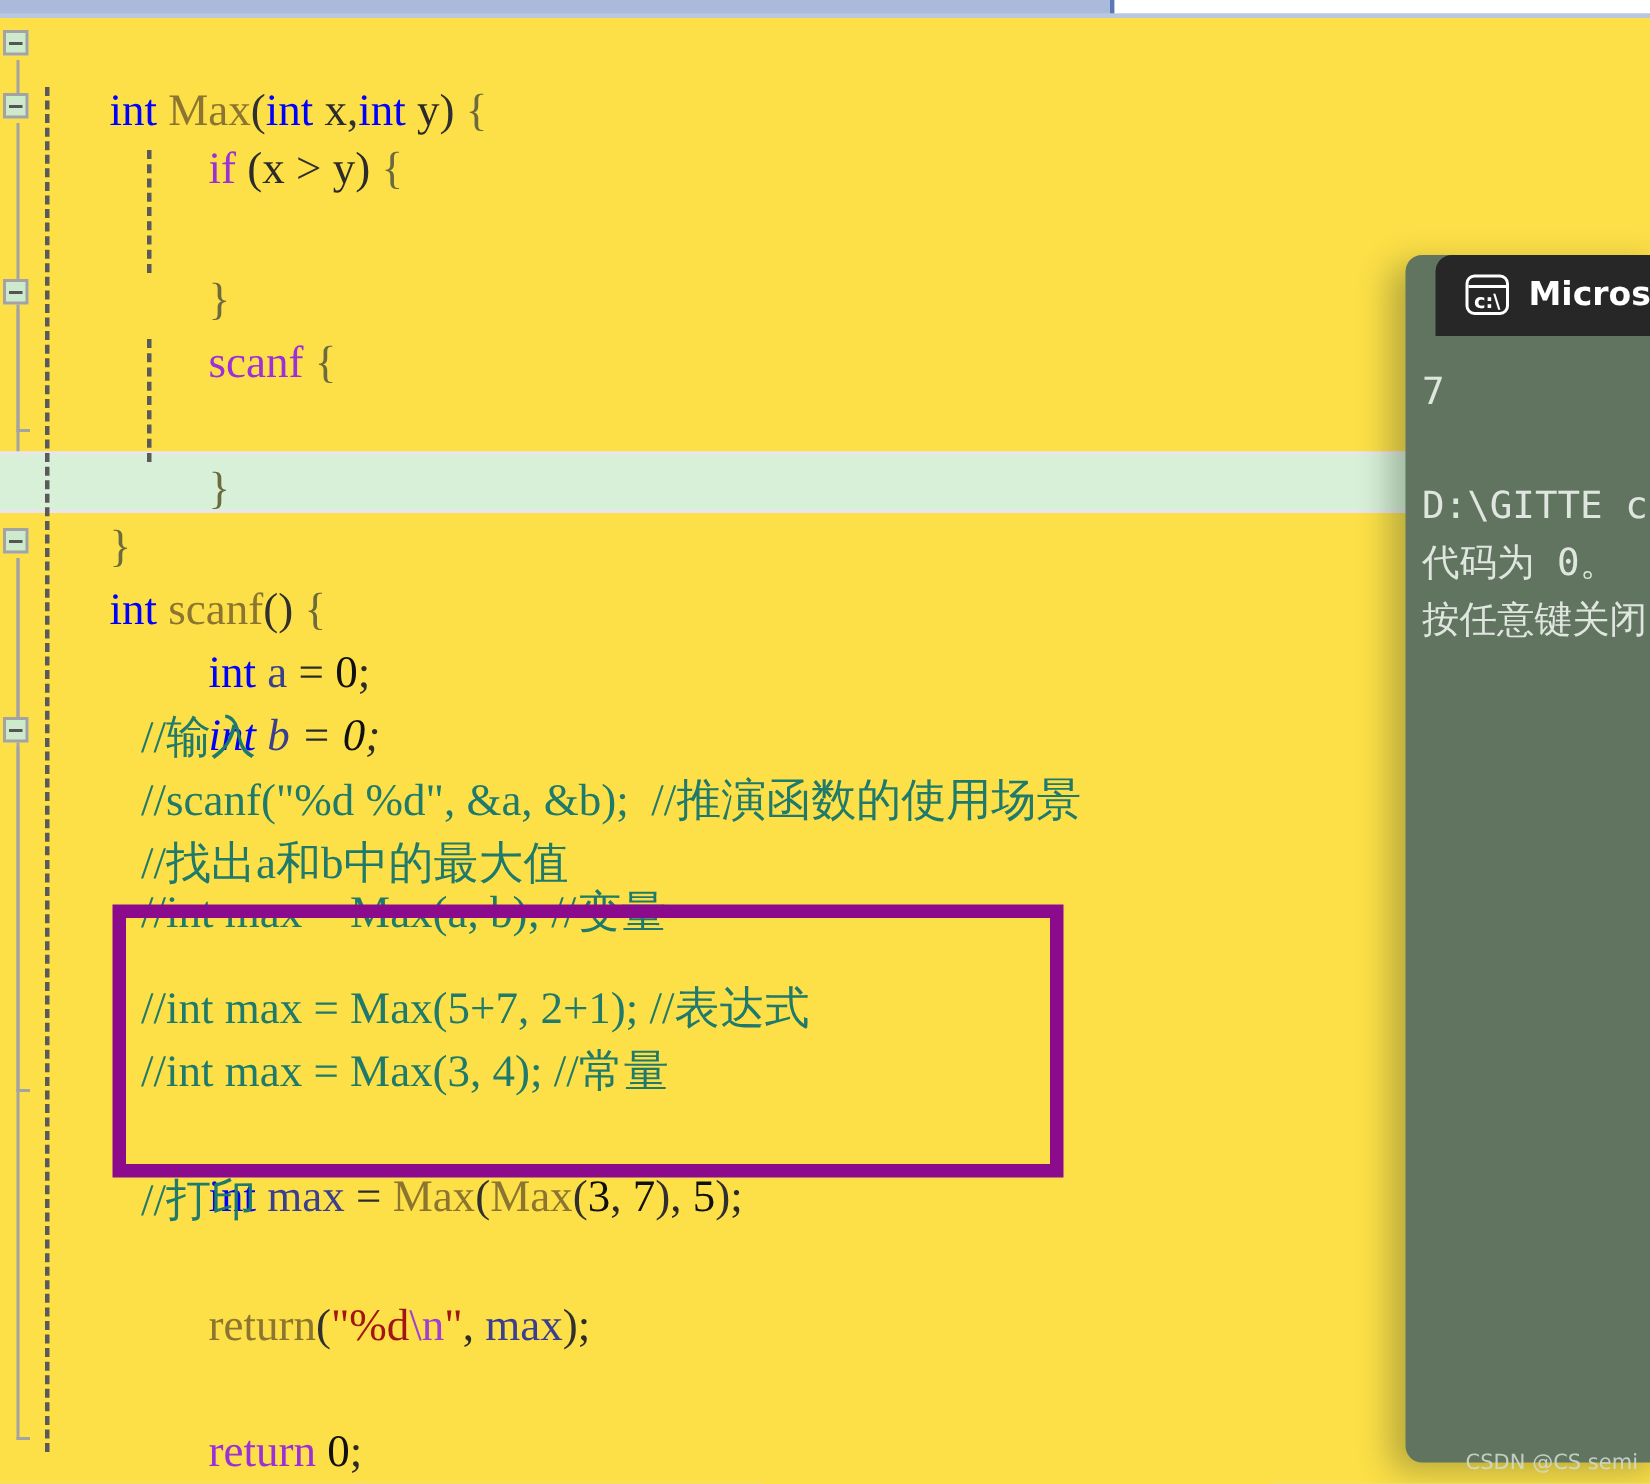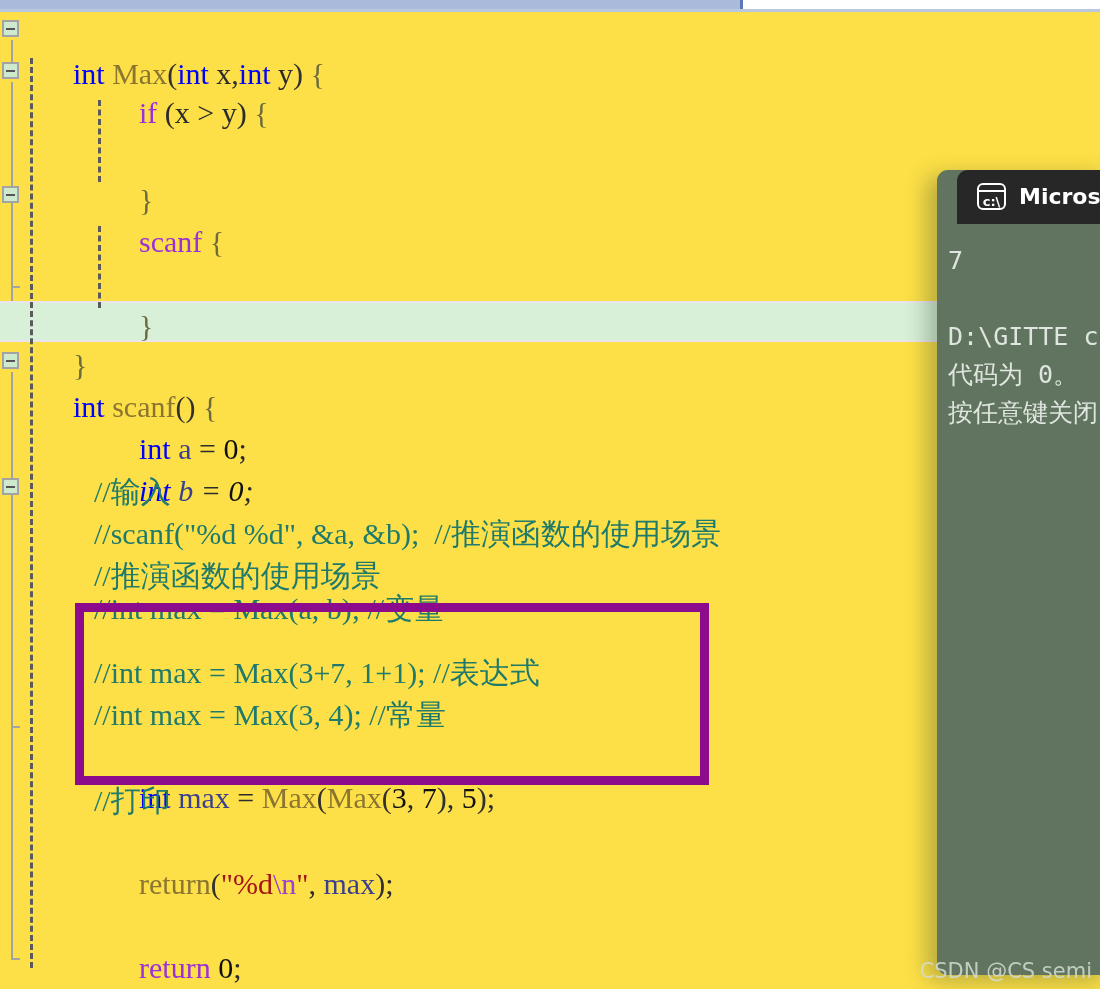--- a/index.html
+++ b/index.html
@@ -137,21 +137,21 @@
     position:absolute;left:0;top:54px;right:0;bottom:0;
     padding:18px 0 0 11px;
     font-family:"DejaVu Sans Mono", monospace;
     font-size:25px;line-height:38px;
     color:#dfe6df;white-space:nowrap;
   }
   #console .body .blank{height:38px;}
   #watermark{
     position:absolute;right:8px;bottom:6px;
     color:#d4ddd4;opacity:.85;
-    font-family:"DejaVu Sans", sans-serif;font-size:21px;
+    font-family:"DejaVu Sans", sans-serif;font-size:14px;
     white-space:nowrap;
   }
 </style>
 </head>
 <body>
 
 <div id="hscroll">
   <div class="thumb"></div>
   <div class="gap"></div>
 </div>
@@ -223,25 +223,25 @@
     </div>
 
     <div class="line" style="top:417px;left:70px;font-style:italic;">
       <span class="kw">int</span><span class="ident"> b</span><span class="plain"> = </span><span class="num">0</span><span class="plain">;</span>
     </div>
 
     <div class="line cmt" style="top:459px;left:70px;">//输入</div>
 
     <div class="line cmt" style="top:501px;left:70px;">//scanf("%d %d", &amp;a, &amp;b);  //推演函数的使用场景</div>
 
-    <div class="line cmt" style="top:543px;left:70px;">//推演函数的使用场景</div>
+    <div class="line cmt" style="top:543px;left:70px;">//找出a和b中的最大值</div>
 
     <div class="line cmt" style="top:576px;left:70px;">//int max = Max(a, b); //变量</div>
 
-    <div class="line cmt" style="top:640px;left:70px;">//int max = Max(3+7, 1+1); //表达式</div>
+    <div class="line cmt" style="top:640px;left:70px;">//int max = Max(5+7, 2+1); //表达式</div>
 
     <div class="line cmt" style="top:682px;left:70px;">//int max = Max(3, 4); //常量</div>
 
     <div class="line" style="top:724px;left:70px;">
       <span class="kw">int</span><span class="ident"> max</span><span class="plain"> = </span><span class="fn">Max</span><span class="punct">(</span><span class="fn">Max</span><span class="punct">(</span><span class="num">3</span><span class="plain">, </span><span class="num">7</span><span class="punct">)</span><span class="plain">, </span><span class="num">5</span><span class="punct">)</span><span class="plain">;</span>
     </div>
 
     <div class="line cmt" style="top:768px;left:70px;">//打印</div>
 
     <div class="line" style="top:810px;left:70px;">

